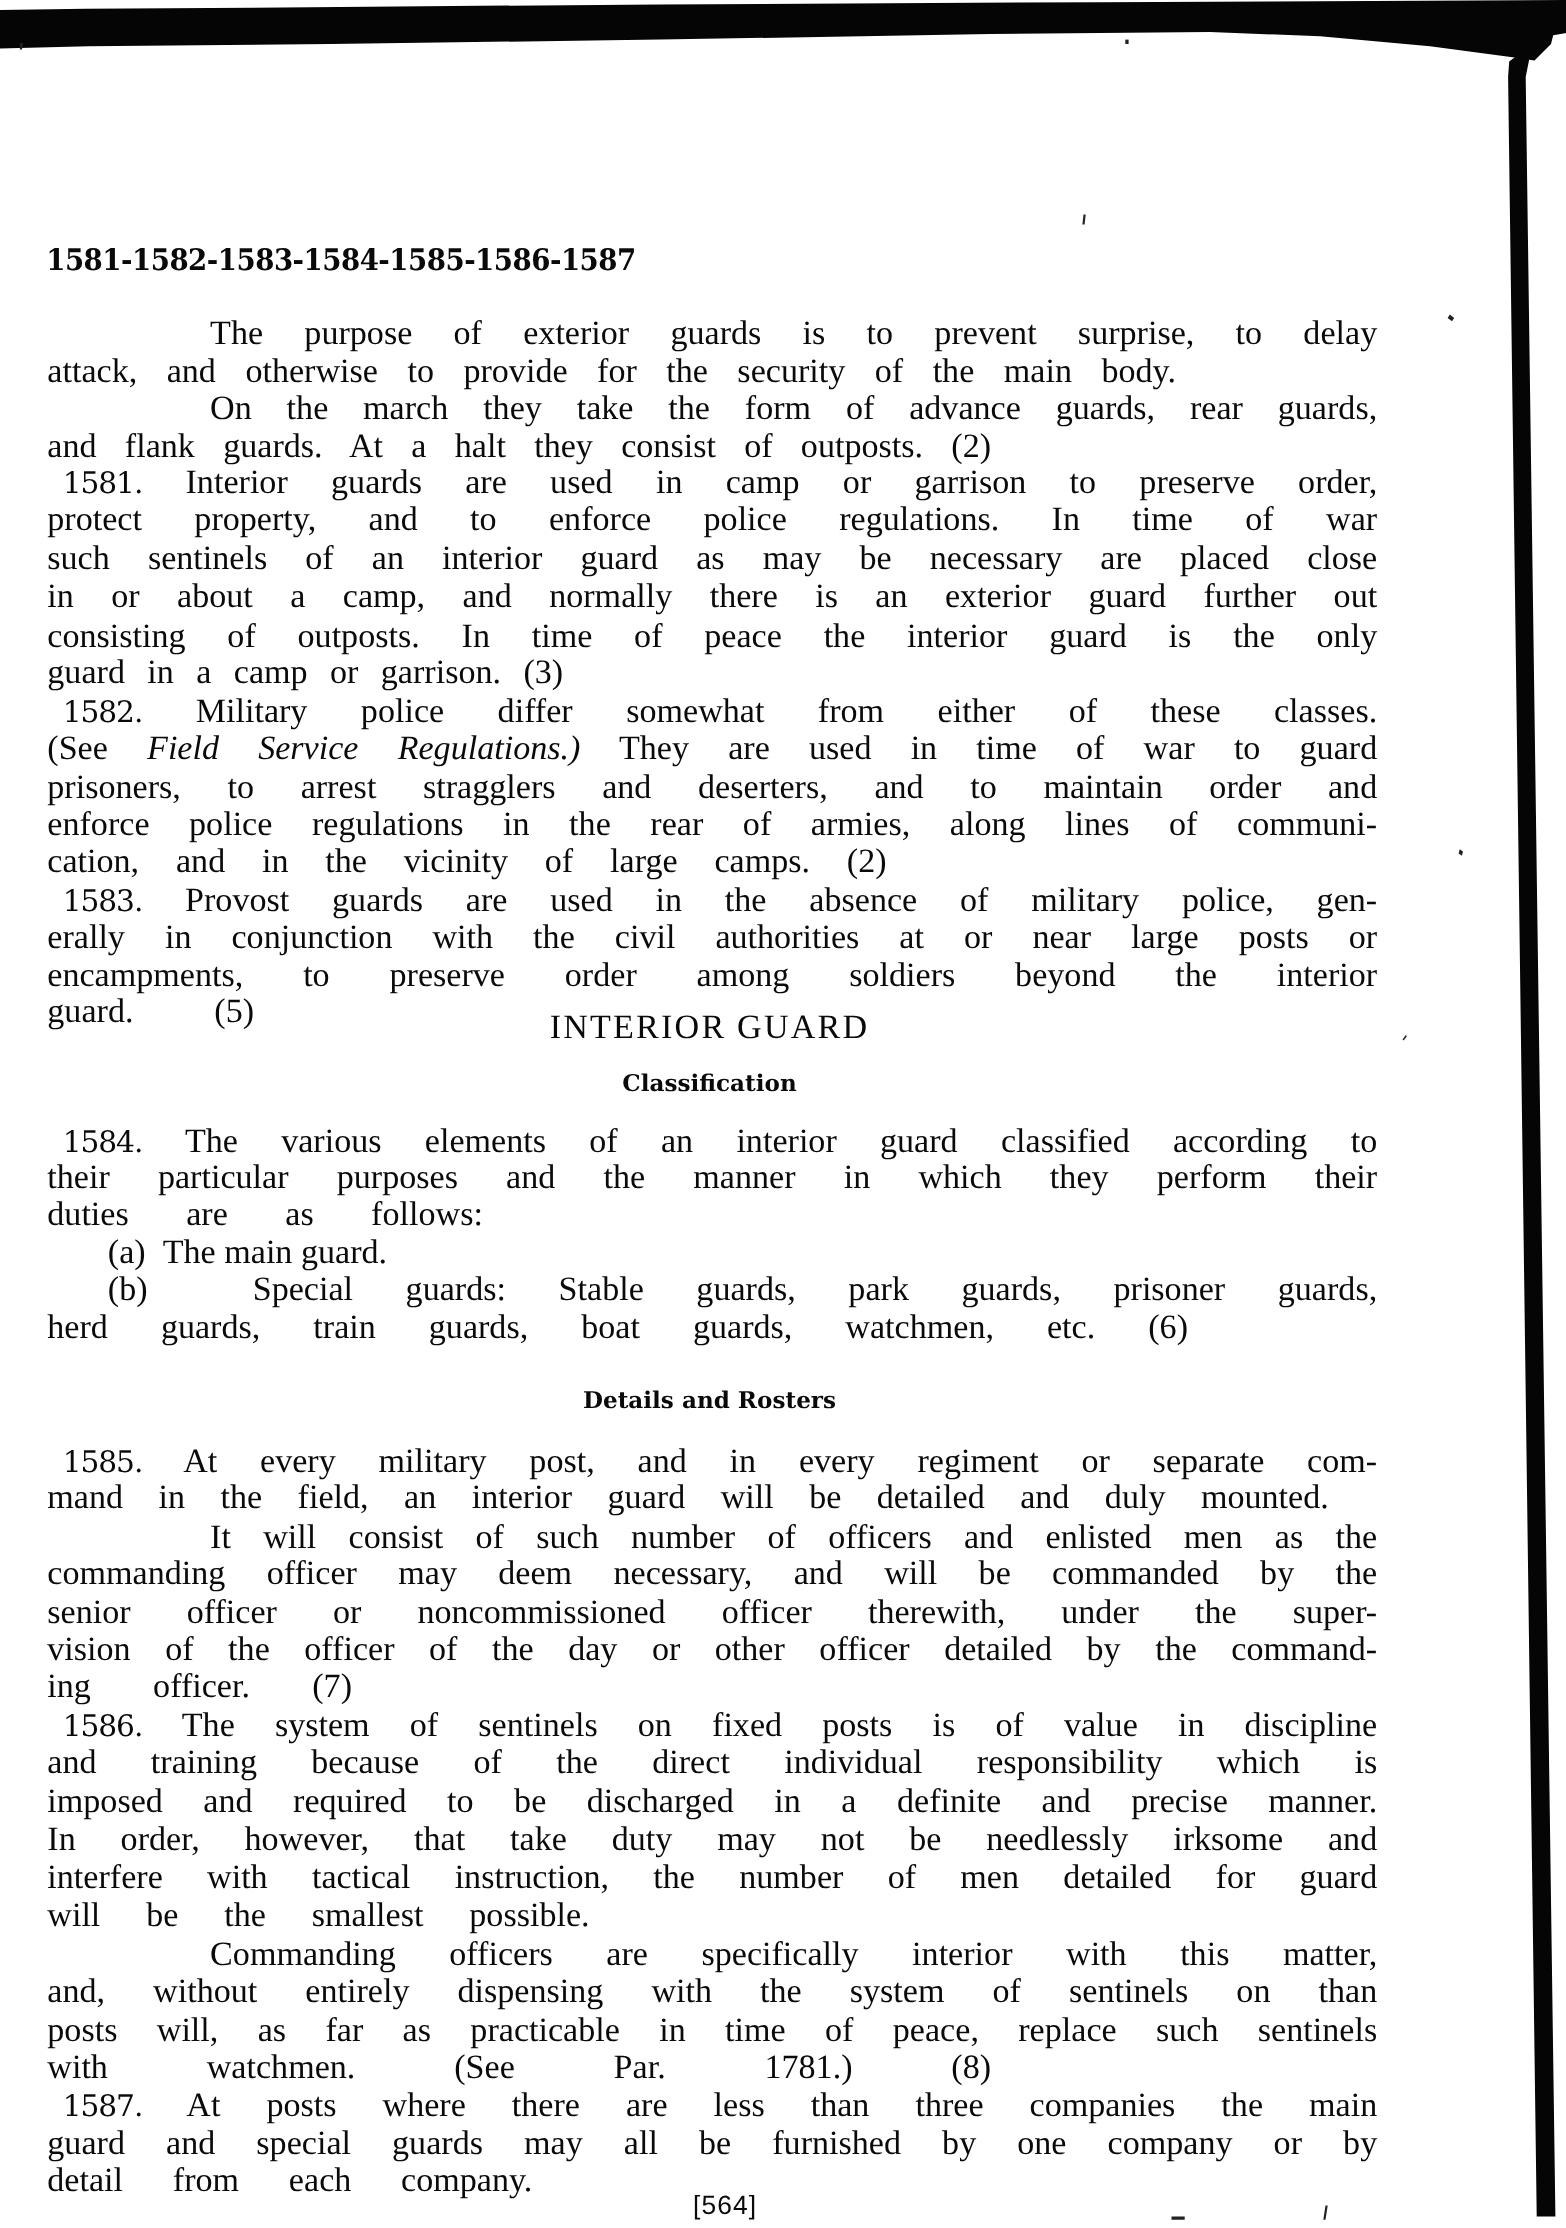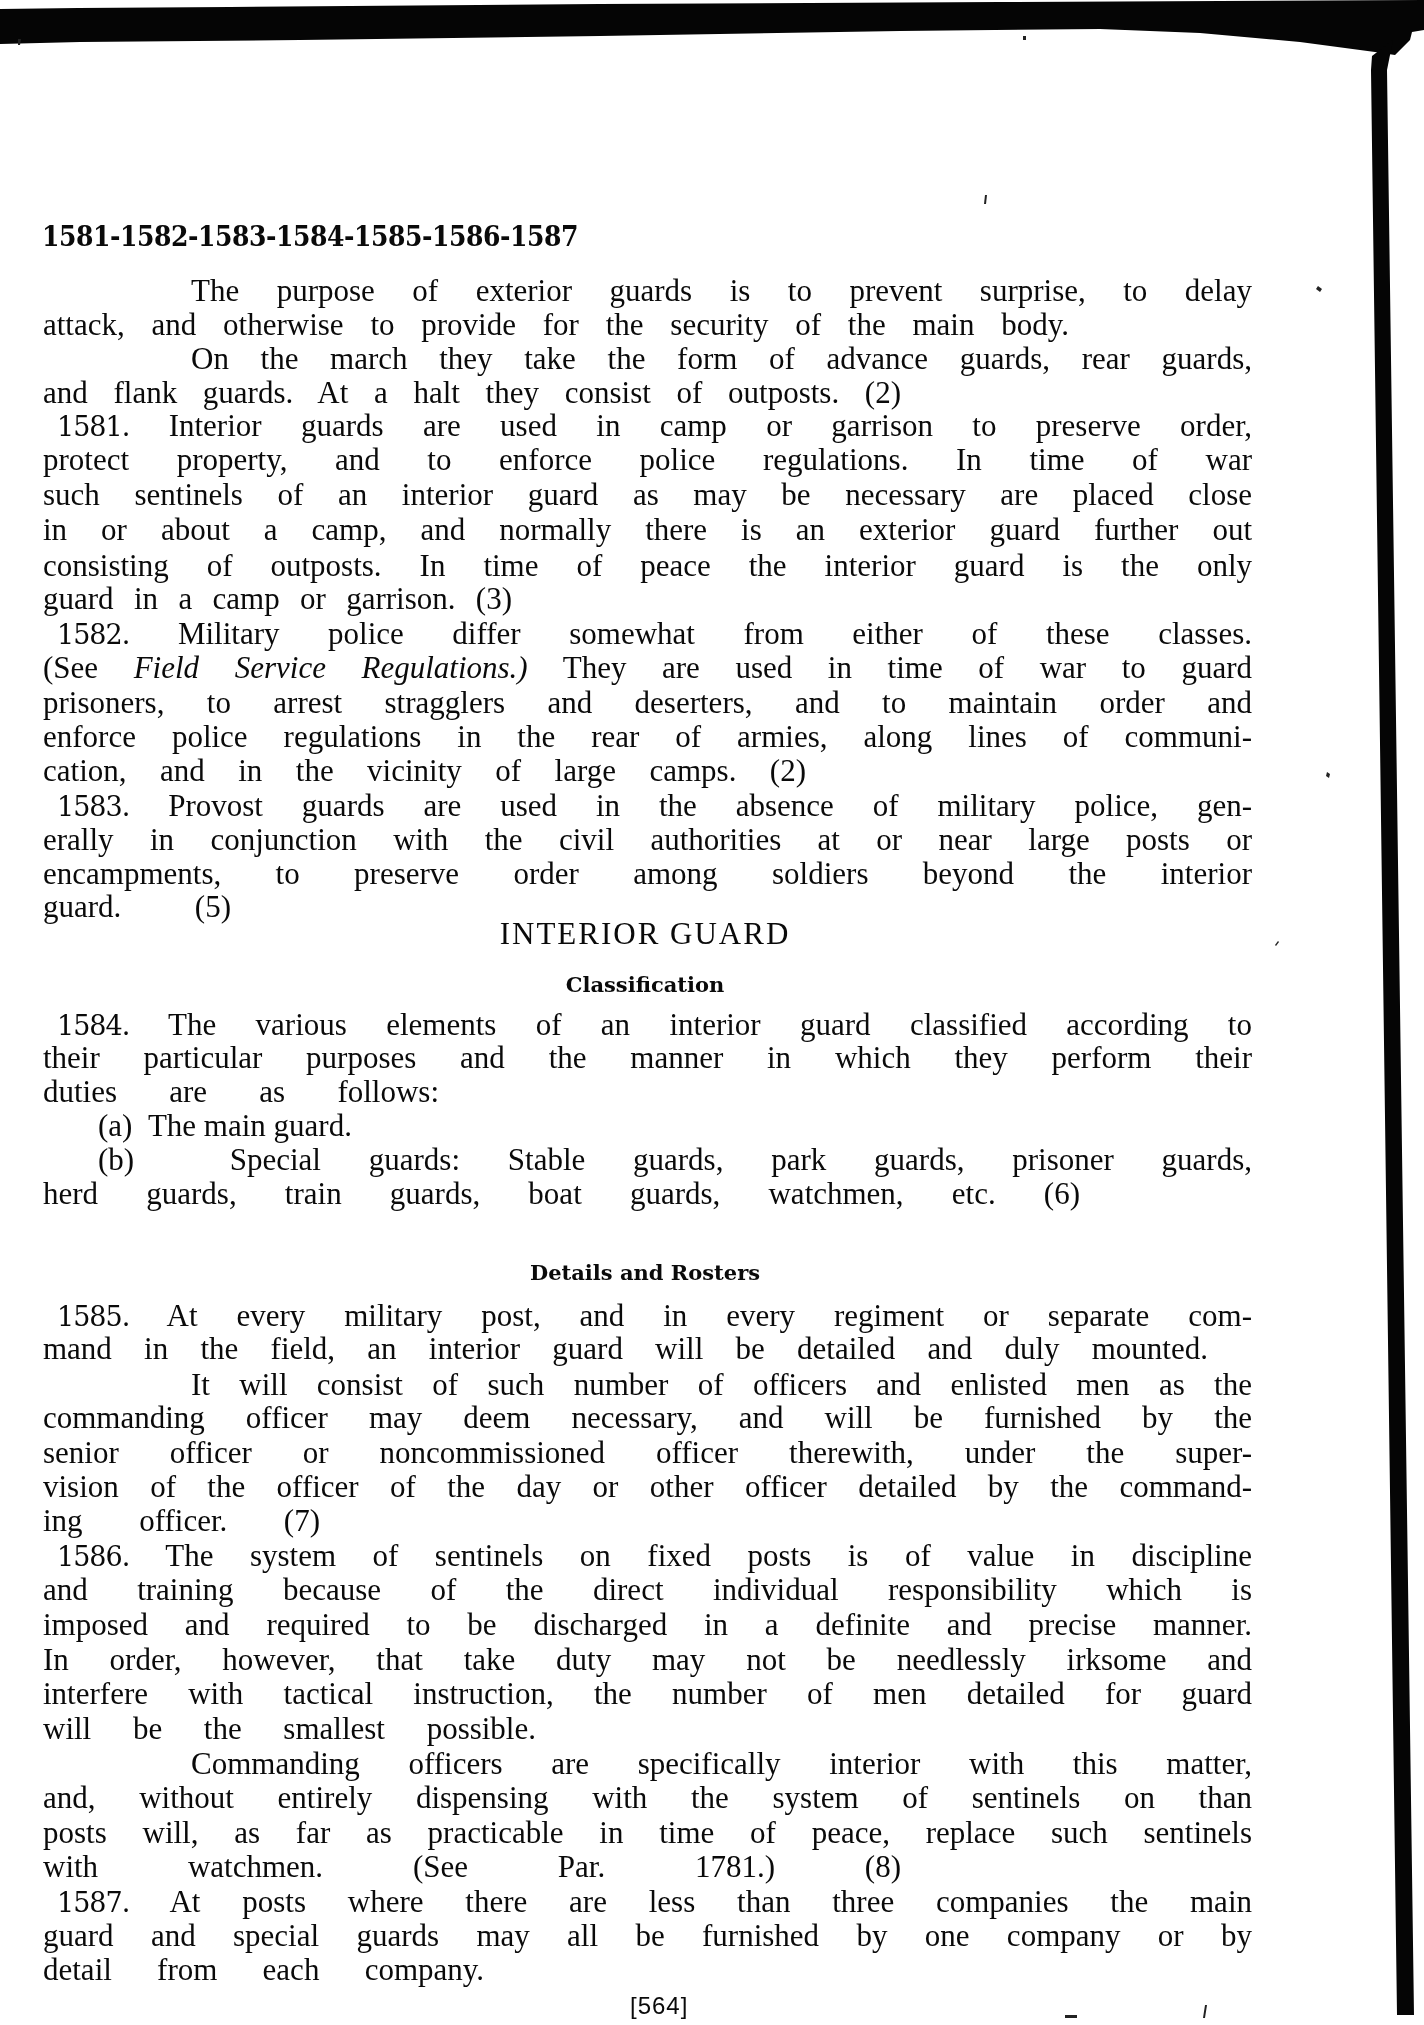--- a/index.html
+++ b/index.html
@@ -1,19 +1,19 @@
 <!DOCTYPE html>
 <html><head>
 <meta charset="utf-8">
 <style>
   html, body { margin: 0; padding: 0; background: #ffffff; }
   body { width: 1424px; height: 2025px; position: relative; overflow: hidden; font-family: "Liberation Serif", "DejaVu Serif", serif; color: #0a0a0a; }
   .topband { position: absolute; left: 0; top: 0; width: 1424px; height: 70px; }
   .sidebar { position: absolute; left: 0; top: 0; width: 1424px; height: 2025px; pointer-events: none; }
-  .ln { position: absolute; left: 43px; width: 1209px; height: 34px; line-height: 34px; font-size: 31px; white-space: nowrap; text-align: justify; text-align-last: justify; transform-origin: left center; }
+  .ln { position: absolute; left: 43px; width: 1209px; height: 34px; line-height: 34px; font-size: 31px; white-space: nowrap; text-align: justify; text-align-last: justify; transform-origin: left center; margin-top: 12px; }
   .ln.left { text-align: center; text-align-last: left; }
   .ind { left: 191px; width: 1061px; }
   .num { font-weight: normal; font-family: "DejaVu Serif", serif; font-size: 27px; letter-spacing: -1px; }
   .hdr { position: absolute; left: 42px; top: 222px; font-family: "DejaVu Serif", serif; font-weight: bold; font-size: 27px; letter-spacing: -0.5px; line-height: 30px; transform: scaleX(0.93); transform-origin: left center; }
   .center { position: absolute; left: 0; width: 1290px; text-align: center; }
   .h-int { top: 917px; font-size: 31px; letter-spacing: 2px; line-height: 34px; }
   .h-sub { font-family: "DejaVu Serif", serif; font-weight: bold; font-size: 21px; line-height: 34px; }
   .pageno { position: absolute; left: 630px; top: 1992px; font-family: "Liberation Sans", sans-serif; font-size: 24px; line-height: 28px; letter-spacing: 1px; }
   i { font-style: italic; }
 </style>
@@ -68,21 +68,21 @@
 <div class="ln" style="top:1075px;width:396px">duties are as follows:</div>
 <div class="ln left" style="top:1109px;left:98px;width:400px"><span class="num" style="font-weight:normal;font-family:'Liberation Serif',serif;font-size:31px;letter-spacing:0">(a)</span>&nbsp;&nbsp;<span>The main guard.</span></div>
 <div class="ln" style="top:1143px;left:98px;width:1154px"><span>(b)</span>&nbsp; <span>Special guards: Stable guards, park guards, prisoner guards,</span></div>
 <div class="ln" style="top:1177px;width:1037px">herd guards, train guards, boat guards, watchmen, etc.  (6)</div>
 
 <div class="center h-sub" style="top:1256px">Details and Rosters</div>
 
 <div class="ln" style="top:1299px;left:57px;width:1195px"><span class="num">1585.</span> <span>At every military post, and in every regiment or separate com-</span></div>
 <div class="ln" style="top:1332px;width:1165px">mand in the field, an interior guard will be detailed and duly mounted.</div>
 <div class="ln ind" style="top:1368px">It will consist of such number of officers and enlisted men as the</div>
-<div class="ln" style="top:1401px">commanding officer may deem necessary, and will be furnished by the</div>
+<div class="ln" style="top:1401px">commanding officer may deem necessary, and will be commanded by the</div>
 <div class="ln" style="top:1436px">senior officer or noncommissioned officer therewith, under the super-</div>
 <div class="ln" style="top:1470px">vision of the officer of the day or other officer detailed by the command-</div>
 <div class="ln" style="top:1504px;width:277px">ing officer.  (7)</div>
 
 <div class="ln" style="top:1539px;left:57px;width:1195px"><span class="num">1586.</span> <span>The system of sentinels on fixed posts is of value in discipline</span></div>
 <div class="ln" style="top:1573px">and training because of the direct individual responsibility which is</div>
 <div class="ln" style="top:1608px">imposed and required to be discharged in a definite and precise manner.</div>
 <div class="ln" style="top:1643px">In order, however, that take duty may not be needlessly irksome and</div>
 <div class="ln" style="top:1677px">interfere with tactical instruction, the number of men detailed for guard</div>
 <div class="ln" style="top:1712px;width:493px">will be the smallest possible.</div>

